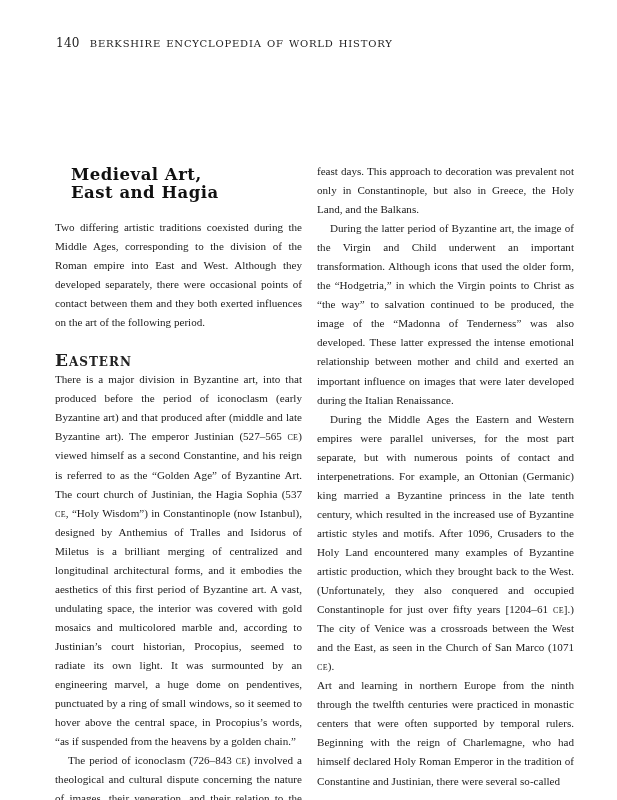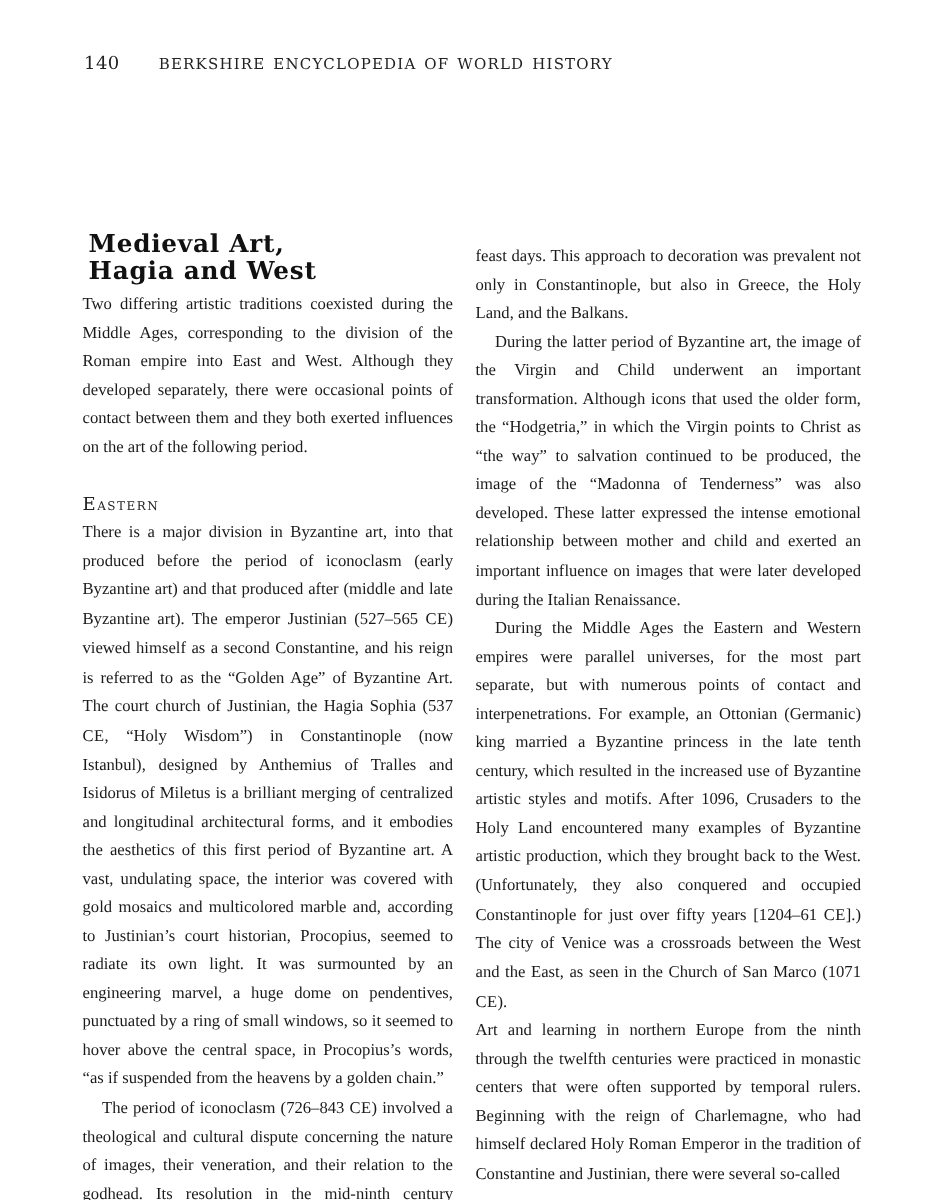--- a/index.html
+++ b/index.html
@@ -1,45 +1,45 @@
 <!DOCTYPE html>
 <html><head>
 <meta charset="utf-8">
 <style>
   html, body { margin: 0; padding: 0; background: #ffffff; }
   body { width: 617px; height: 800px; position: relative; overflow: hidden;
          font-family: "Liberation Serif", "DejaVu Serif", serif; color: #1a1a1a; }
   .running-head { position: absolute; left: 56px; top: 34px; font-size: 11.5px;
                   font-family: "DejaVu Serif", serif; letter-spacing: 0.3px; color: #222; }
-  .running-head .pnum { font-size: 12px; margin-right: 22px; }
+  .running-head .pnum { font-size: 12px; margin-right: 6px; }
   .running-head .rtitle { font-variant: small-caps; text-transform: lowercase; font-size: 14px; letter-spacing: 0.8px; }
   .col { position: absolute; top: 150px; font-size: 11.1px; line-height: 19.05px; text-align: justify;
          hyphens: none; }
   .col-left { left: 55px; width: 247px; }
   .col-right { left: 317px; width: 257px; top: 162px; }
   .col p { margin: 0; }
   .col p.indent { text-indent: 13px; }
-  h1.article-title { margin: 4px; font-family: "DejaVu Serif", serif; font-weight: bold;
+  h1.article-title { margin: 16px; font-family: "DejaVu Serif", serif; font-weight: bold;
                      font-size: 16.5px; line-height: 18px; letter-spacing: 0.5px; color: #111; }
-  h2.section-head { margin: 19px 0 0 0; font-family: "DejaVu Serif", serif; font-weight: normal;
-                    font-size: 12px; line-height: 19px; font-variant: small-caps; letter-spacing: 1px; color: #222; }
-  .ce { font-variant: small-caps; font-size: 15px; letter-spacing: 0.3px; }
+  h2.section-head { margin: 19px 0 0 0; font-family: "DejaVu Serif", serif; font-weight: bold;
+                    font-size: 17px; line-height: 19px; font-variant: small-caps; letter-spacing: 1px; color: #222; }
+  .ce { font-variant: small-caps; font-size: 11px; letter-spacing: 0.3px; }
 </style>
 </head>
 <body>
 
 <div class="running-head">
   <span class="pnum">140</span>
   <span class="rtitle">Berkshire Encyclopedia of World History</span>
 </div>
 
 <div class="col col-left">
   <h1 class="article-title">
     <span>Medieval Art,</span><br>
-    <span>Hagia and West</span>
+    <span>East and Hagia</span>
   </h1>
   <p>Two differing artistic traditions coexisted during the Middle Ages, corresponding to the division of the Roman empire into East and West. Although they developed separately, there were occasional points of contact between them and they both exerted influences on the art of the following period.</p>
 
   <h2 class="section-head">Eastern</h2>
   <p><span>There is a major division in Byzantine art, into that produced before the period of iconoclasm (early Byzantine art) and that produced after (middle and late Byzantine art). The emperor Justinian (527–565 </span><span class="ce">ce</span><span>) viewed himself as a second Constantine, and his reign is referred to as the “Golden Age” of Byzantine Art. The court church of Justinian, the Hagia Sophia (537 </span><span class="ce">ce</span><span>, “Holy Wisdom”) in Constantinople (now Istanbul), designed by Anthemius of Tralles and Isidorus of Miletus is a brilliant merging of centralized and longitudinal architectural forms, and it embodies the aesthetics of this first period of Byzantine art. A vast, undulating space, the interior was covered with gold mosaics and multicolored marble and, according to Justinian’s court historian, Procopius, seemed to radiate its own light. It was surmounted by an engineering marvel, a huge dome on pendentives, punctuated by a ring of small windows, so it seemed to hover above the central space, in Procopius’s words, “as if suspended from the heavens by a golden chain.”</span></p>
   <p class="indent"><span>The period of iconoclasm (726–843 </span><span class="ce">ce</span><span>) involved a theological and cultural dispute concerning the nature of images, their veneration, and their relation to the godhead. Its resolution in the mid-ninth century resulted in a formula that remained operational until the mid-fifteenth century, when Constantinople was conquered by Islamic forces. The middle Byzantine church was built around a domed, centralized plan and was decorated with very restricted images arranged hierarchically. The highest areas were limited to images of Christ; the Virgin and Child could be depicted in the apsidal area; the lower regions were limited to images relating to the liturgical</span></p>
 </div>
 
 <div class="col col-right">
   <p>feast days. This approach to decoration was prevalent not only in Constantinople, but also in Greece, the Holy Land, and the Balkans.</p>

